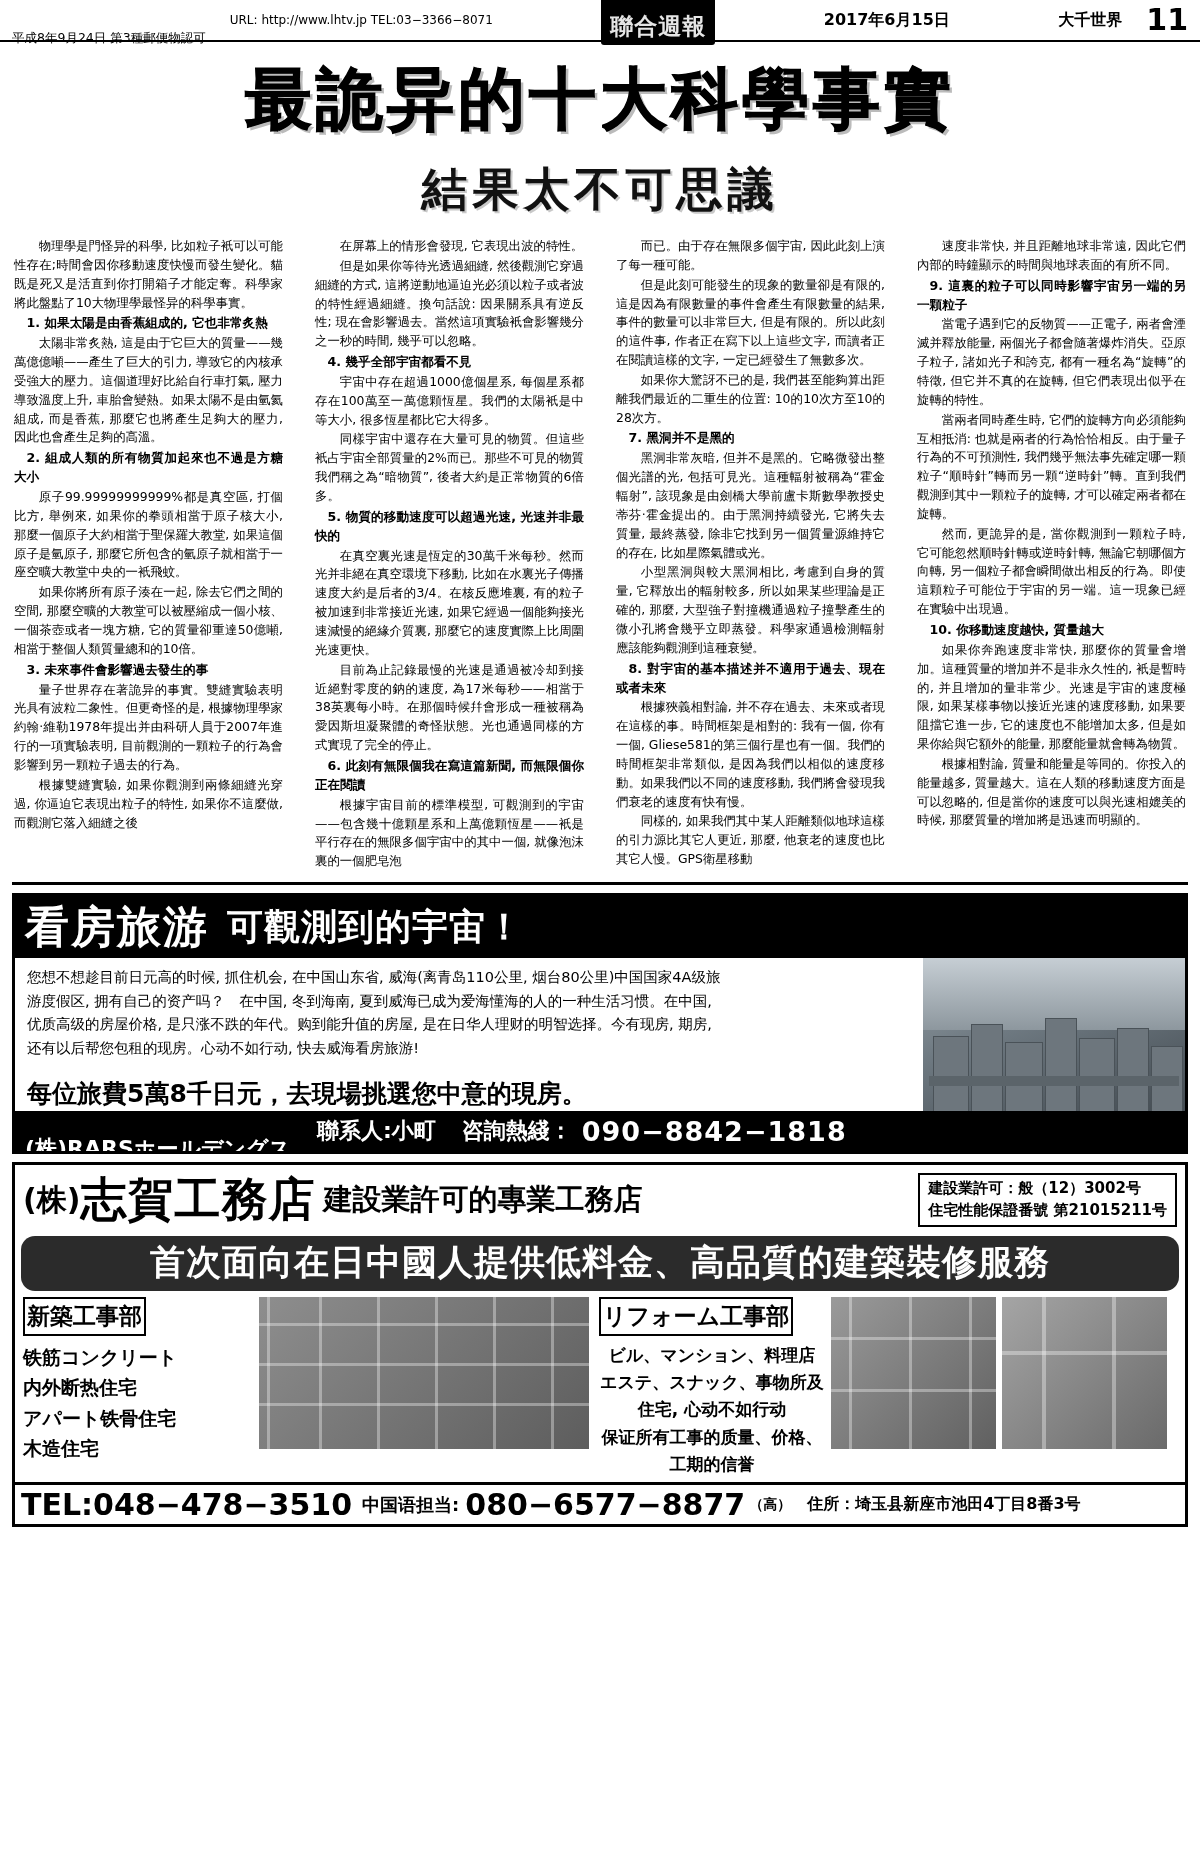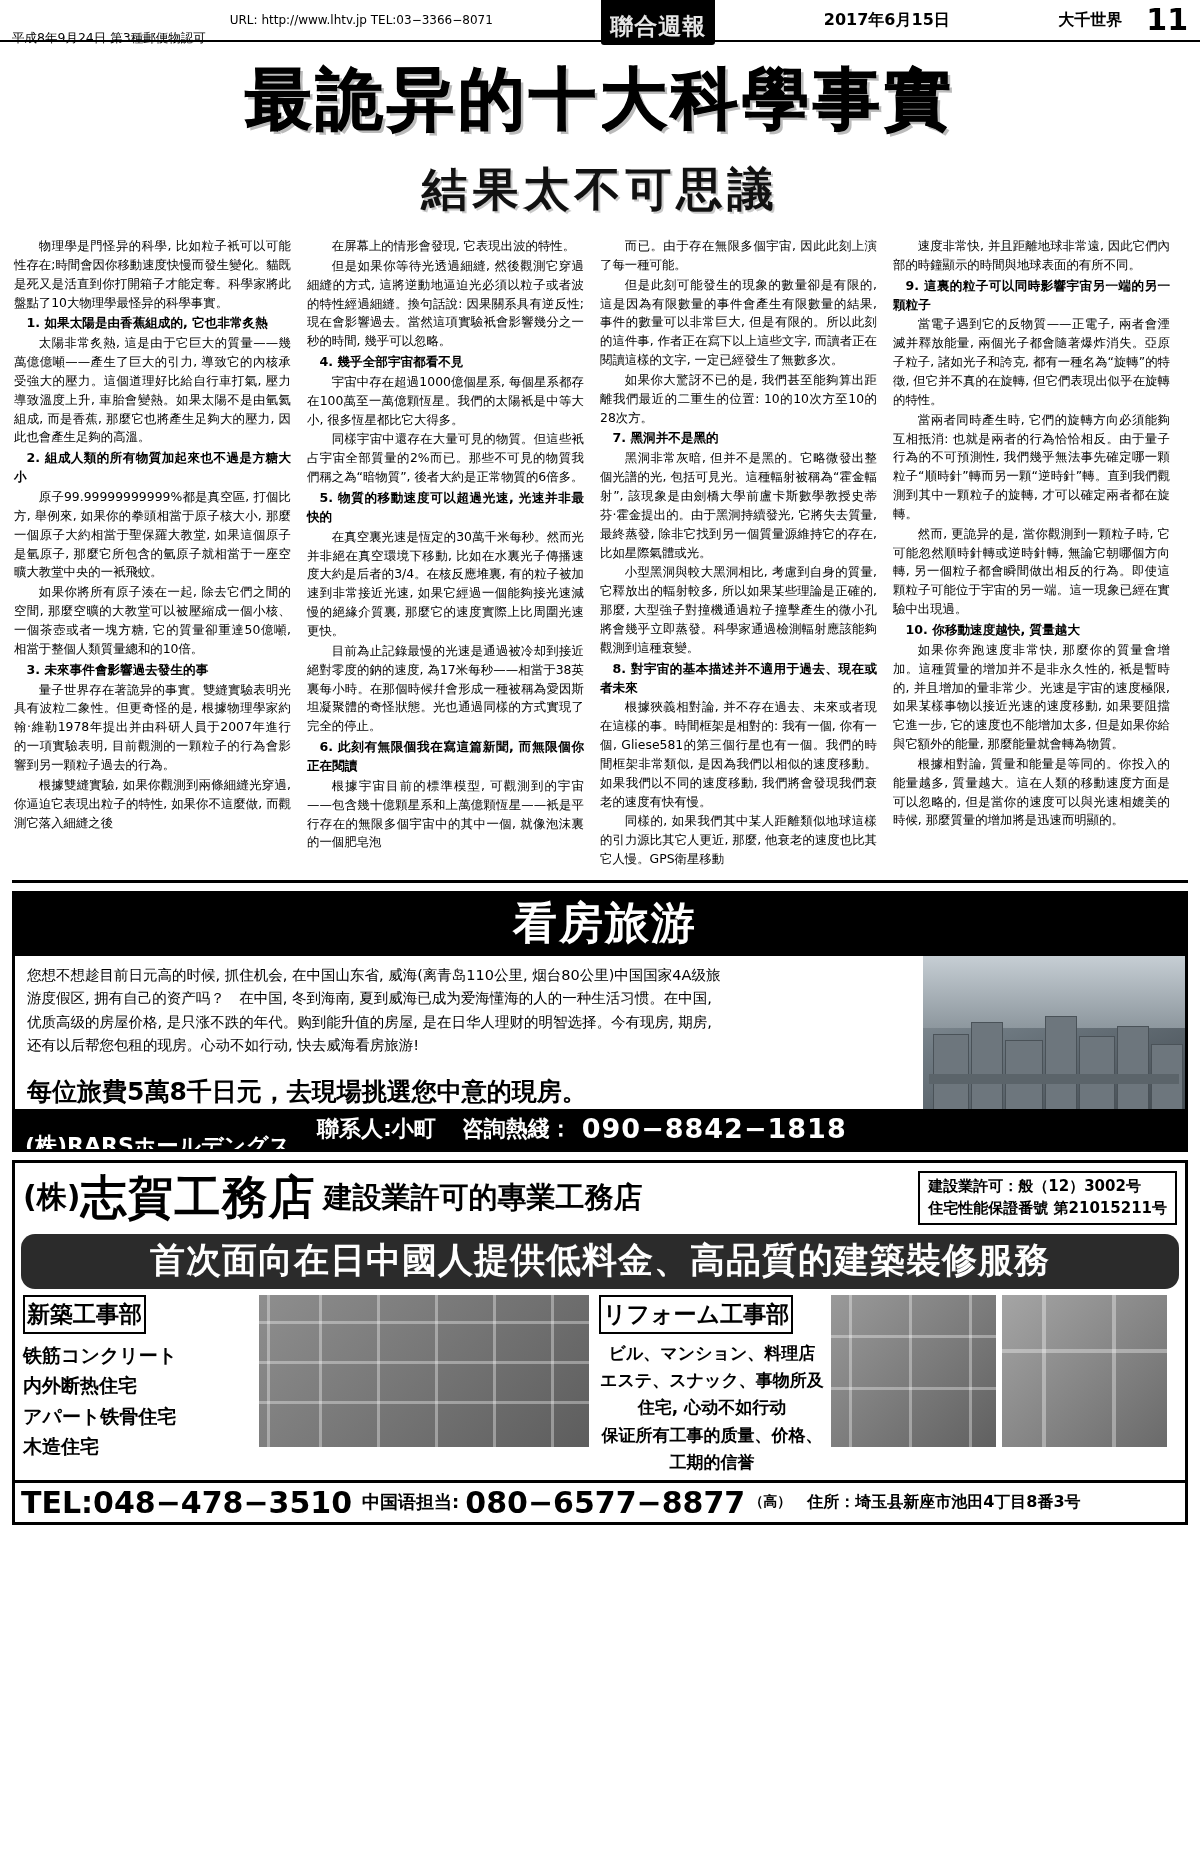--- a/index.html
+++ b/index.html
@@ -18,30 +18,30 @@
 
   
   .headline-wrap{text-align:center;padding-top:12px;}
   .headline{font-family:"DejaVu Serif","Liberation Serif",serif;font-weight:bold;font-size:67px;letter-spacing:4px;
     -webkit-text-stroke:1px #000;
     text-shadow:3px 3px 0 #bbb;}
   .subhead{font-family:"DejaVu Serif","Liberation Serif",serif;font-weight:bold;font-size:46px;letter-spacing:5px;margin-top:14px;
     color:#111;text-shadow:2px 2px 0 #c9c9c9;}
 
   
-  .cols{display:flex;gap:16px;padding:16px 14px 0 14px;}
+  .cols{display:flex;gap:32px;padding:16px 14px 0 14px;}
   .col{width:277px;font-size:12.4px;line-height:1.52;text-align:justify;}
   .col p{margin:0 0 1px 0;text-indent:2em;}
   .col h3{font-size:12.6px;font-weight:bold;margin:2px 0 1px 0;text-indent:1em;line-height:1.5;}
 
   .rule{border-top:3px solid #000;margin:10px 12px 0 12px;}
 
   
   .ad1{margin:8px 12px 0 12px;border:3px solid #000;position:relative;height:255px;overflow:hidden;background:#fff;}
-  .ad1-top{display:flex;align-items:center;background:#000;height:62px;flex-direction:column;}
+  .ad1-top{display:flex;align-items:center;background:#000;height:62px;}
   .ad1-title{color:#fff;font-weight:bold;font-size:44px;font-family:"DejaVu Serif","Liberation Serif",serif;padding-left:10px;letter-spacing:2px;}
   .ad1-title2{color:#fff;font-weight:bold;font-size:36px;letter-spacing:1px;padding-left:18px;font-family:"DejaVu Sans","Liberation Sans",sans-serif;}
   .ad1-body{padding:8px 12px 0 12px;width:700px;font-size:14.5px;line-height:1.62;}
   .ad1-big1{font-weight:bold;font-size:25px;margin-top:6px;letter-spacing:0px;}
   .ad1-big2{font-weight:bold;font-size:25px;margin-top:2px;}
   .ad1-photo{position:absolute;right:0;top:62px;width:262px;height:190px;
     background:linear-gradient(160deg,#9aa3a9 0%,#6f7a82 35%,#515a61 70%,#3b4349 100%);}
   .ad1-photo .sky{position:absolute;left:0;top:0;width:100%;height:38%;background:linear-gradient(#c6ced4,#8d979e);}
   .ad1-photo .b{position:absolute;background:#6d767d;border:1px solid #4a5258;}
   .ad1-bottom{position:absolute;left:0;bottom:0;width:100%;background:#000;color:#fff;height:40px;display:flex;align-items:center;}
@@ -142,21 +142,21 @@
         <p>如果你奔跑速度非常快, 那麼你的質量會增加。這種質量的增加并不是非永久性的, 衹是暫時的, 并且增加的量非常少。光速是宇宙的速度極限, 如果某樣事物以接近光速的速度移動, 如果要阻擋它進一步, 它的速度也不能增加太多, 但是如果你給與它額外的能量, 那麼能量就會轉為物質。</p>
         <p>根據相對論, 質量和能量是等同的。你投入的能量越多, 質量越大。這在人類的移動速度方面是可以忽略的, 但是當你的速度可以與光速相媲美的時候, 那麼質量的增加將是迅速而明顯的。</p>
       </div>
   </div>
 
   <div class="rule"></div>
 
   <div class="ad1">
     <div class="ad1-top">
       <span class="ad1-title">看房旅游</span>
-      <span class="ad1-title2">购到能升值的房屋！</span>
+      <span class="ad1-title2">可觀測到的宇宙！</span>
     </div>
     <div class="ad1-body">您想不想趁目前日元高的时候, 抓住机会, 在中国山东省, 威海(离青岛110公里, 烟台80公里)中国国家4A级旅游度假区, 拥有自己的资产吗？　在中国, 冬到海南, 夏到威海已成为爱海懂海的人的一种生活习惯。在中国, 优质高级的房屋价格, 是只涨不跌的年代。购到能升值的房屋, 是在日华人理财的明智选择。今有现房, 期房, 还有以后帮您包租的现房。心动不如行动, 快去威海看房旅游!</div>
     <div class="ad1-body ad1-big1">每位旅費5萬8千日元，去現場挑選您中意的現房。</div>
     <div class="ad1-body ad1-big2">20萬人民幣一套~豪華全裝修,物廉價美,包您升值！</div>
 
     <div class="ad1-photo">
       <div class="sky"></div>
       <div class="b" style="left:10px;top:78px;width:34px;height:92px;"></div>
       <div class="b" style="left:48px;top:66px;width:30px;height:104px;"></div>
       <div class="b" style="left:82px;top:84px;width:36px;height:86px;"></div>

